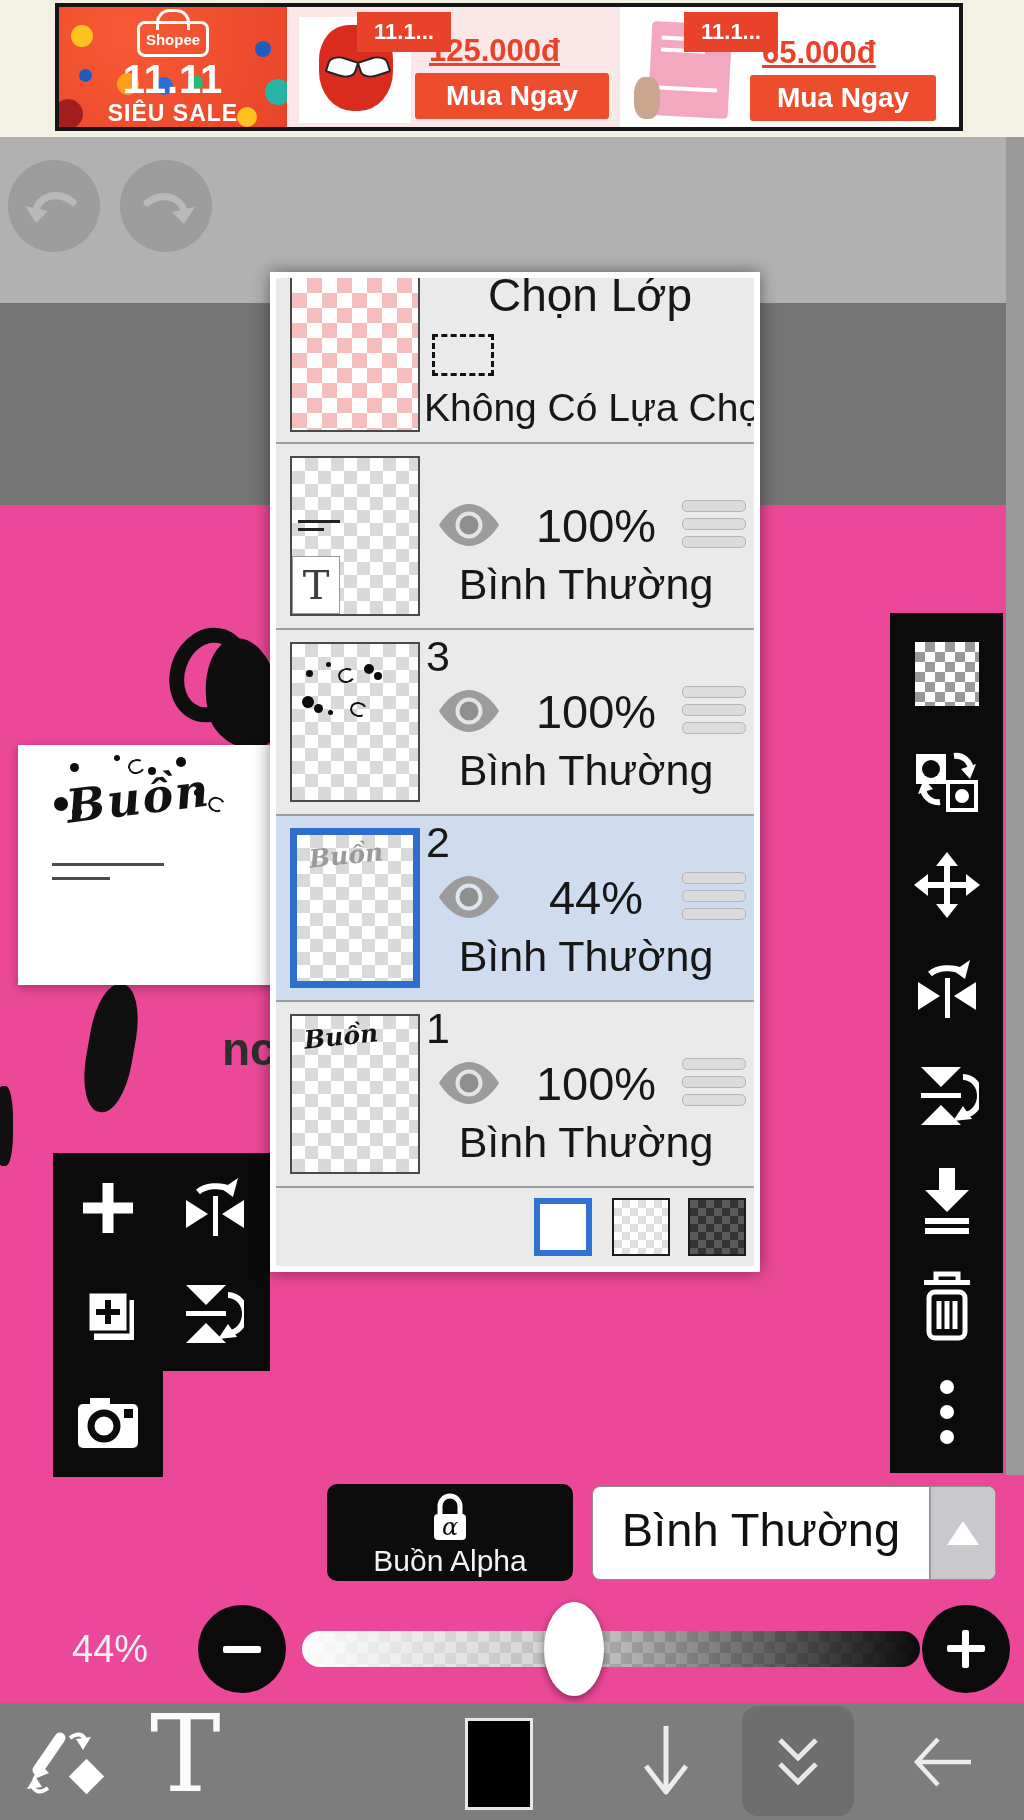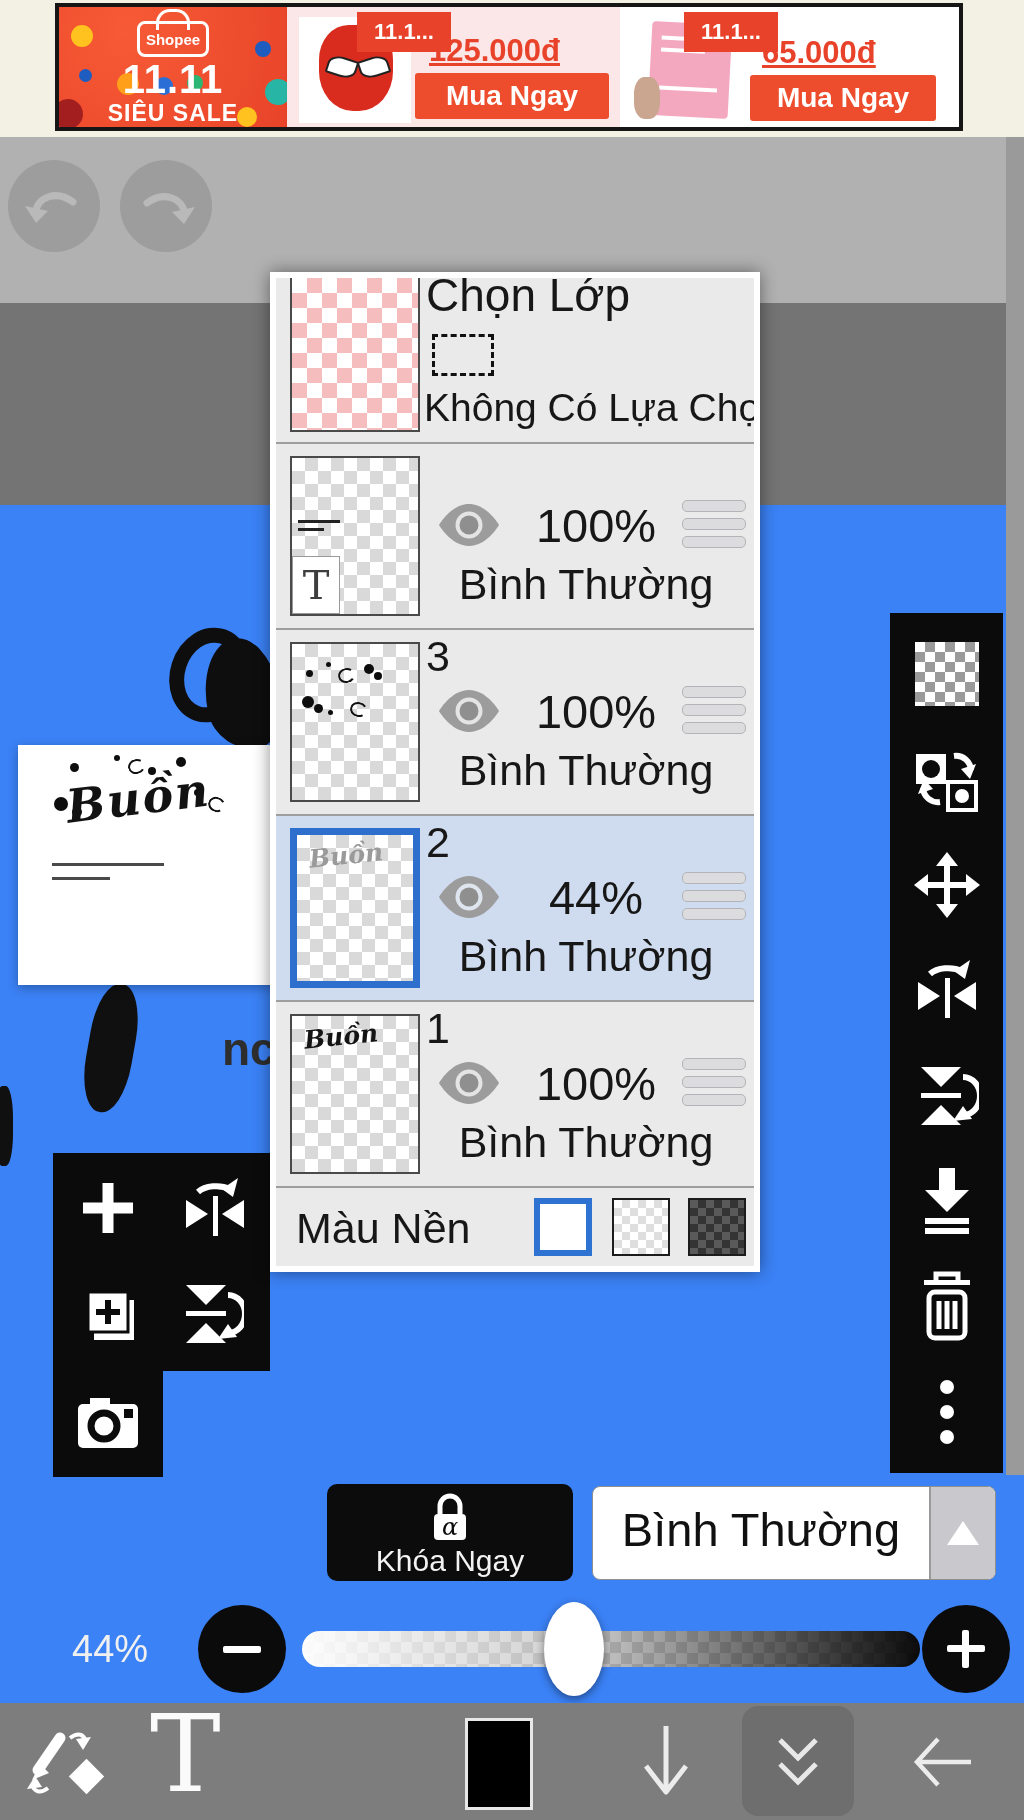--- a/index.html
+++ b/index.html
@@ -1,16 +1,16 @@
 <!DOCTYPE html>
 <html><head>
 <meta charset="utf-8">
 <style>
   html,body{margin:0;padding:0;background:#3a3a3a;}
-  .screen{position:relative;width:1024px;height:1820px;overflow:hidden;background:#3b82f6;
+  .screen{position:relative;width:1024px;height:1820px;overflow:hidden;background:#ec4899;
           font-family:"Liberation Sans","DejaVu Sans",sans-serif;color:#171717;}
   .abs{position:absolute;}
 
   
   .checker{background-color:#fff;
     background-image:
       linear-gradient(45deg,var(--c) 25%,transparent 25%,transparent 75%,var(--c) 75%),
       linear-gradient(45deg,var(--c) 25%,transparent 25%,transparent 75%,var(--c) 75%);
     background-size:var(--s) var(--s);
     background-position:0 0,calc(var(--s)/2) calc(var(--s)/2);}
@@ -79,21 +79,21 @@
   
   .panel{left:270px;top:272px;width:490px;height:1000px;background:#fff;box-shadow:0 0 16px rgba(0,0,0,.45);z-index:5;}
   .panel-inner{position:absolute;inset:6px;background:#eaeaea;overflow:hidden;}
   .lrow{position:absolute;left:0;width:478px;box-sizing:border-box;}
   .rowline{border-top:2px solid #9e9e9e;}
   .sel{background:#cfdbee;}
   .thumb{position:absolute;left:14px;top:12px;width:130px;height:160px;border:2px solid #4a4a4a;
          box-sizing:border-box;--c:#d9d9d9;--s:26px;overflow:hidden;}
   .thumb-sel{border:7px solid #2e6fce;}
   .pinkthumb{top:0;height:154px;--c:#f5bdbd;--s:30px;border-top:none;}
-  .h-title{position:absolute;left:150px;top:-10px;width:328px;font-size:46px;white-space:nowrap;}
+  .h-title{position:absolute;left:150px;top:-10px;width:328px;text-align:center;font-size:46px;white-space:nowrap;}
   .h-dash{position:absolute;left:156px;top:56px;width:62px;height:42px;border:3px dashed #111;box-sizing:border-box;}
   .h-status{position:absolute;left:148px;top:108px;width:330px;text-align:center;font-size:39px;white-space:nowrap;}
   .lname{position:absolute;left:150px;top:2px;font-size:43px;white-space:nowrap;}
   .eye{position:absolute;left:160px;top:58px;width:66px;height:46px;}
   .opct{position:absolute;left:215px;top:54px;width:210px;text-align:center;font-size:47px;}
   .grip{position:absolute;right:8px;top:56px;width:64px;}
   .grip i{display:block;width:62px;height:10px;background:#dcdcdf;border:1px solid #b4b4b8;border-radius:5px;margin-bottom:6px;}
   .blend{position:absolute;left:160px;top:116px;width:300px;text-align:center;font-size:43px;white-space:nowrap;}
   .tline{position:absolute;background:#222;height:3px;}
   .tbadge{position:absolute;left:0;bottom:0;width:46px;height:56px;background:#fff;border:1px solid #999;
@@ -346,21 +346,20 @@
         <div class="opct">100%</div>
         <div class="grip">
             <i></i>
             <i></i>
             <i></i>
           </div>
         <div class="blend">Bình Thường</div>
       </div>
 
       <div class="lrow rowline" style="top:908px;height:80px;">
-        <div class="bg-label">Màu Nền</div>
         <div class="swatch sw-white"></div>
         <div class="swatch sw-clear checker"></div>
         <div class="swatch sw-dark checker"></div>
       </div>
     </div>
   </div>
 
   <div class="abs rbar">
     <button class="rbtn">
         <span class="check-icon checker"></span>
@@ -476,21 +475,21 @@
 
 
   <button class="fbtn alphabtn">
     <span style="display:inline-flex;">
       <svg width="46" height="52" viewBox="0 0 46 52">
           <path d="M13 22 V14 A10 10 0 0 1 33 14 V22" stroke="#fff" stroke-width="5" fill="none"></path>
           <rect x="7" y="22" width="32" height="26" rx="4" fill="#fff"></rect>
           <text x="23" y="43" text-anchor="middle" font-size="24" font-style="italic" font-family="DejaVu Serif, serif" fill="#0b0b0b">α</text>
         </svg>
     </span>
-    <span>Khóa Ngay</span>
+    <span>Buồn Alpha</span>
   </button>
 
   <div class="abs dropdown">
     <div class="dd-label">Bình Thường</div>
     <div class="dd-arrow">
       <span class="tri-up"></span>
     </div>
   </div>
 
   <div class="abs slider-label">44%</div>

